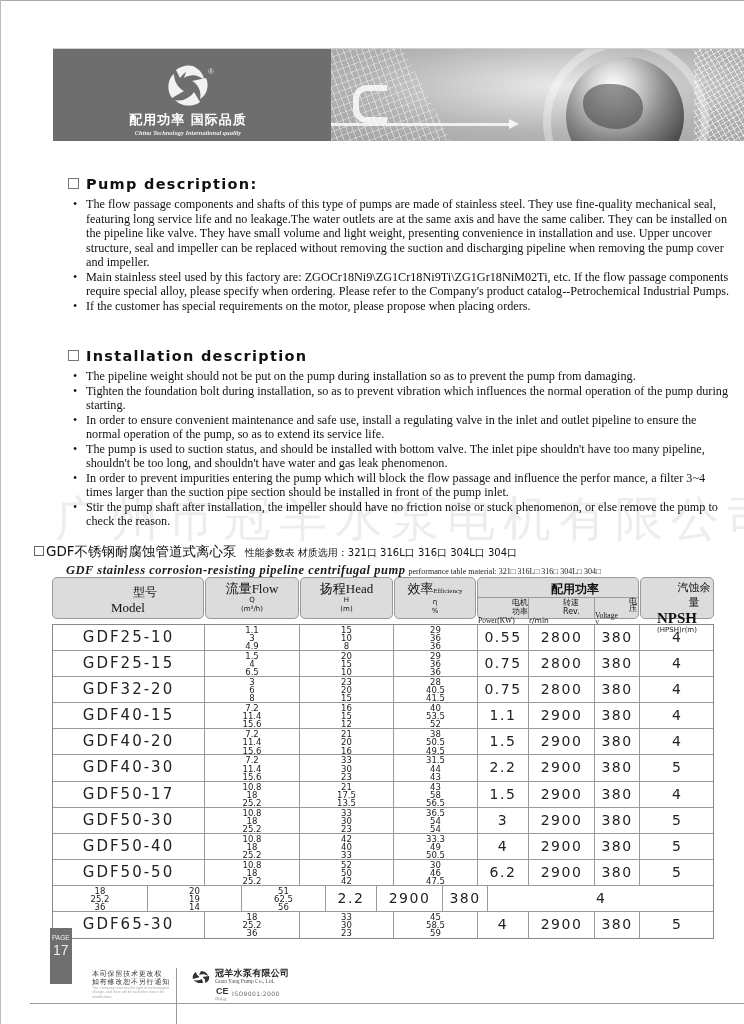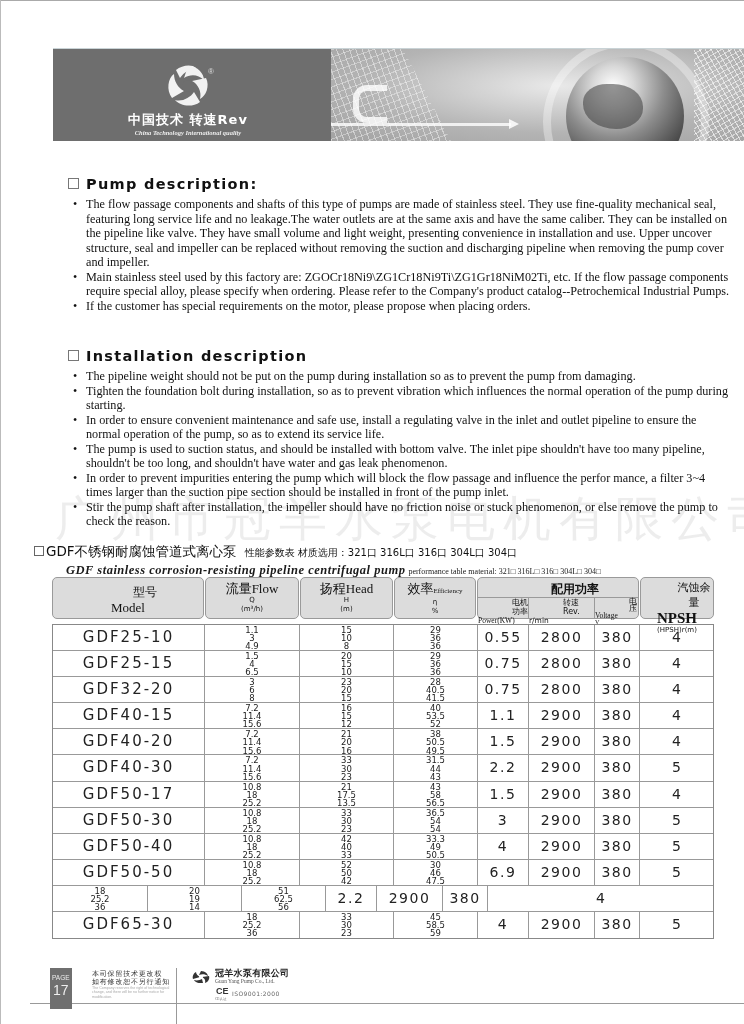--- a/index.html
+++ b/index.html
@@ -71,21 +71,21 @@
   .c-pow{width:51px;font-size:14px;letter-spacing:1.5px;line-height:25px;}
   .c-rev{width:66px;font-size:14px;letter-spacing:1.5px;line-height:25px;}
   .c-volt{width:45px;font-size:14px;letter-spacing:1.5px;line-height:25px;}
   .c-npsh{flex:1;font-size:14px;line-height:25px;}
   .triple{font-size:8.5px;line-height:8.1px;padding-top:1px;}
   .triple span{display:block;}
 
   
   .footer-line{position:absolute;left:30px;top:1003px;width:714px;height:1px;background:#999;}
   .footer-vline{position:absolute;left:176px;top:968px;width:1px;height:56px;background:#999;}
-  .page-box{position:absolute;left:50px;top:968px;width:22px;height:41px;background:#6f6f6f;color:#eee;font-family:"Liberation Sans",sans-serif;}
+  .page-box{position:absolute;left:50px;top:928px;width:22px;height:56px;background:#6f6f6f;color:#eee;font-family:"Liberation Sans",sans-serif;}
   .page-label{position:absolute;left:2px;top:6px;font-size:6.5px;}
   .page-num{position:absolute;left:3px;top:14px;font-size:14px;}
   .notice{position:absolute;left:92px;top:970px;width:82px;}
   .notice .cn{font-size:7px;line-height:8px;color:#333;letter-spacing:.8px;}
   .notice .en{font-family:"Liberation Sans",sans-serif;font-size:3.6px;line-height:4.3px;color:#aaa;}
   .co-logo{position:absolute;left:190px;top:969px;width:22px;height:12px;}
   .co-name{position:absolute;left:215px;top:967px;font-size:9px;font-weight:bold;color:#222;letter-spacing:.3px;}
   .co-en{position:absolute;left:215px;top:978px;font-size:5.5px;color:#555;}
   .ce{position:absolute;left:216px;top:986px;font-family:"Liberation Sans",sans-serif;font-size:9px;font-weight:bold;color:#333;}
   .ce-sub{position:absolute;left:215px;top:997px;font-size:3.5px;color:#666;}
@@ -104,21 +104,21 @@
         <path d="M0,-20 C10,-20 16,-12 16,-6 C10,-12 2,-12 -4,-8 Z"></path>
         <path d="M18,-8 C22,0 18,10 12,13 C14,6 10,-2 4,-5 Z"></path>
         <path d="M12,16 C4,22 -8,20 -13,14 C-6,16 2,12 6,6 Z"></path>
         <path d="M-16,12 C-22,4 -20,-8 -14,-12 C-14,-5 -10,2 -4,5 Z"></path>
         <path d="M-12,-16 C-6,-21 4,-22 8,-18 C2,-17 -4,-14 -8,-8 Z"></path>
         <circle cx="0" cy="0" r="6" fill="#6e6e6e"></circle>
       </g>
     </svg>
   </div>
   <div class="logo-rmark">®</div>
-  <div class="slogan-cn">中国技术 转速Rev</div>
+  <div class="slogan-cn">配用功率 国际品质</div>
   <div class="slogan-en">China Technology  International quality</div>
   <div class="banner-right">
     <div class="grid-l"></div>
     <div class="c-logo"></div>
     <div class="arrow-line"></div>
     <div class="arrow-head"></div>
     <div class="globe-ring"></div>
     <div class="globe"></div>
     <div class="globe-land"></div>
     <div class="grid-r"></div>
@@ -405,21 +405,21 @@
       <div class="cell c-head triple">
         <span>52</span>
         <span>50</span>
         <span>42</span>
       </div>
       <div class="cell c-eff triple">
         <span>30</span>
         <span>46</span>
         <span>47.5</span>
       </div>
-      <div class="cell c-pow">6.9</div>
+      <div class="cell c-pow">6.2</div>
       <div class="cell c-rev">2900</div>
       <div class="cell c-volt">380</div>
       <div class="cell c-npsh">5</div>
     </div>
     <div class="row">
       <div class="cell c-flow triple">
         <span>18</span>
         <span>25.2</span>
         <span>36</span>
       </div>

